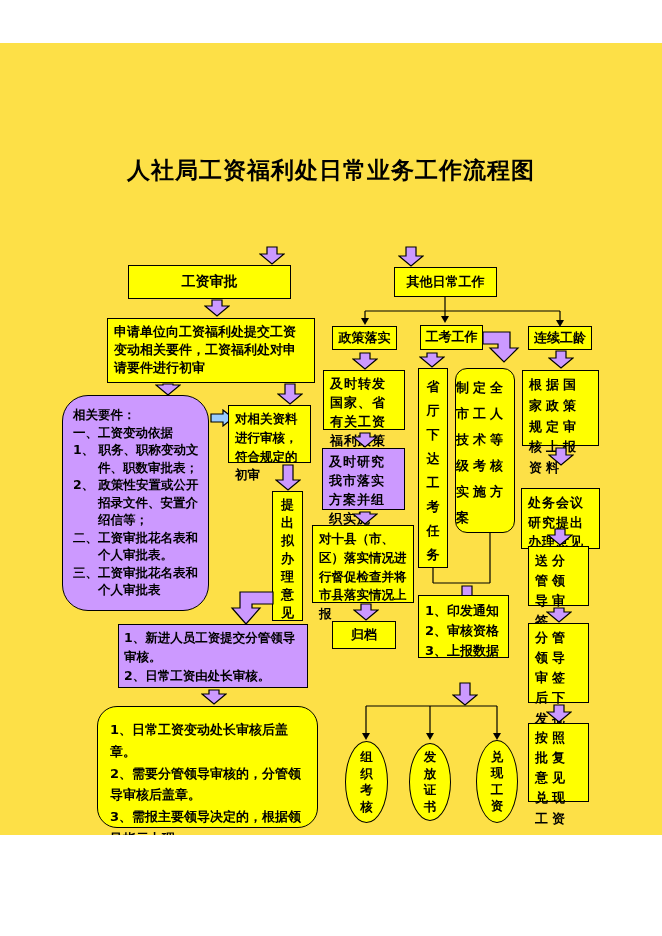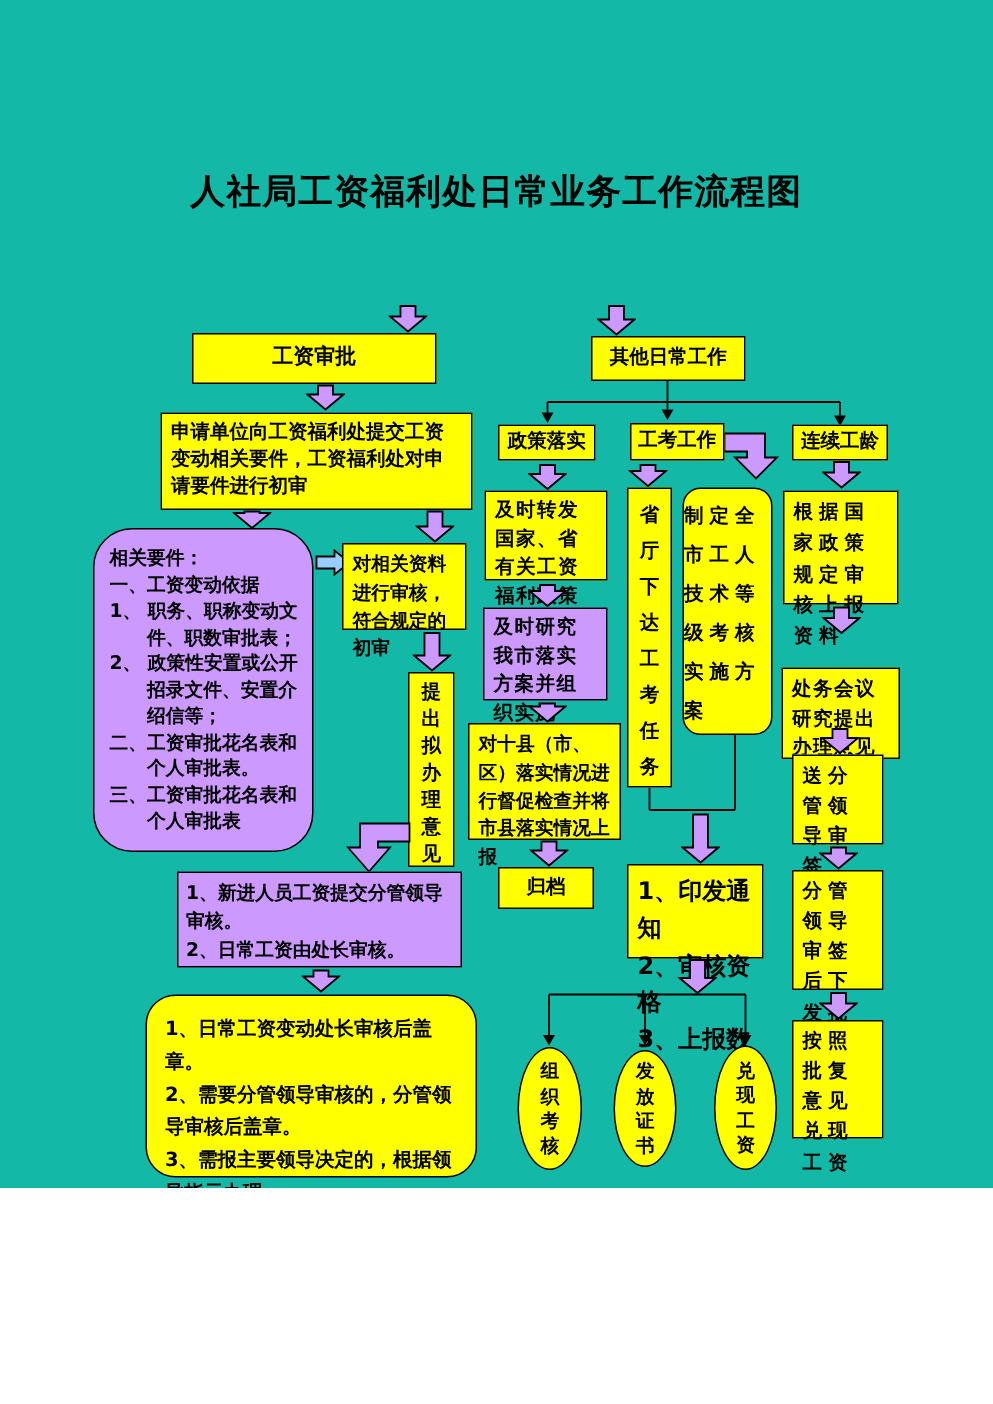--- a/index.html
+++ b/index.html
@@ -1,17 +1,17 @@
 <!DOCTYPE html>
 <html><head>
 <meta charset="utf-8">
 <style>
   html,body{margin:0;padding:0;background:#fff;}
-  .page{position:relative;width:662px;height:792px;background:#14b8a6;overflow:hidden;
-        font-family:"DejaVu Sans","Liberation Sans",sans-serif;color:#000;}
+  .page{position:relative;width:662px;height:792px;background:#fde047;overflow:hidden;
+        font-family:"DejaVu Sans","Liberation Sans",sans-serif;color:#000;margin-top:43px;}
   .title{position:absolute;top:112px;left:0;width:662px;text-align:center;
          font-family:"Liberation Serif","DejaVu Serif",serif;font-weight:700;
          font-size:23px;letter-spacing:1px;}
   .box{position:absolute;background:#ffff00;border:1.6px solid #000;box-sizing:border-box;
        font-weight:700;font-size:13px;line-height:1.4;}
   .purple{background:#cc99ff;}
   .center{display:flex;align-items:center;justify-content:center;text-align:center;}
   .round{border-radius:26px;}
   .pad{padding:4px 6px;}
   .jbreak{word-break:break-all;}
@@ -144,21 +144,21 @@
   <div class="box" style="left:418px;top:325px;width:30px;height:200px;padding-top:6px;">
     <div class="vwrap" style="line-height:24px;">省厅下达工考任务</div>
   </div>
 
   <div class="box jbreak" style="left:455px;top:325px;width:60px;height:165px;padding:6px 0;letter-spacing:4px;line-height:26px;border-radius:12px;">制定全市工人技术等级考核实施方案</div>
 
   <svg class="arr" style="left:454px;top:542px" width="26" height="34">
       <polygon points="8,1 18,1 18,23 25,23 13,33 1,23 8,23"></polygon>
     </svg>
 
-  <div class="box" style="left:418px;top:576px;width:91px;height:63px;padding:5px 6px;font-size:16px;line-height:1.55;">
+  <div class="box" style="left:418px;top:552px;width:91px;height:63px;padding:5px 6px;font-size:13px;line-height:1.55;">
     <div>1、印发通知</div>
     <div>2、审核资格</div>
     <div>3、上报数据</div>
   </div>
 
   <svg class="arr" style="left:452px;top:639px" width="26" height="24">
       <polygon points="8,1 18,1 18,13 25,13 13,23 1,13 8,13"></polygon>
     </svg>
 
   <div class="oval" style="left:409px;top:700px;width:42px;height:78px;">

